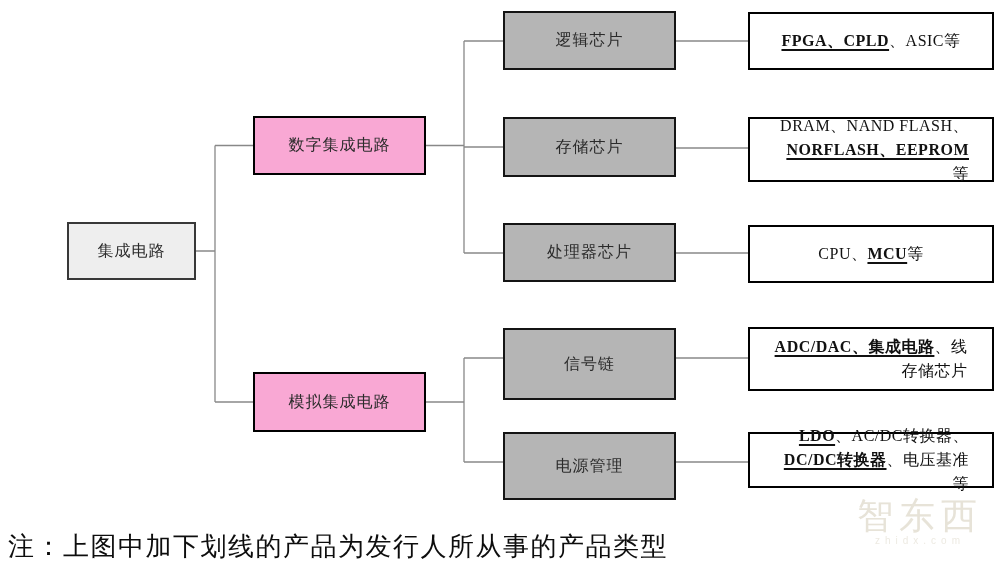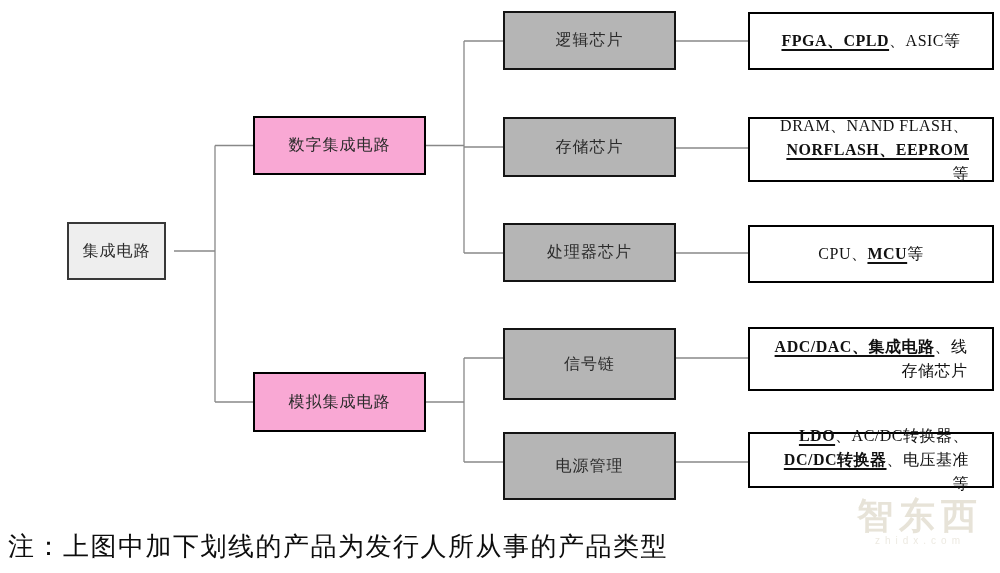--- a/index.html
+++ b/index.html
@@ -48,21 +48,21 @@
     position:absolute;
     left:840px;top:497px;
     width:160px;
     text-align:center;
     font-family:"Liberation Sans","DejaVu Sans",sans-serif;
     color:#e7e3d8;
     user-select:none;
   }
   .watermark .wm-main{
     font-size:36px;
-    font-weight:bold;
+    font-weight:normal;
     letter-spacing:6px;
     line-height:38px;
   }
   .watermark .wm-sub{
     font-size:10px;
     letter-spacing:5px;
     color:#edeae2;
   }
 </style>
 </head>
@@ -90,21 +90,21 @@
       <line x1="464" y1="462" x2="503" y2="462"></line>
 
       <line x1="676" y1="41" x2="748" y2="41"></line>
       <line x1="676" y1="148" x2="748" y2="148"></line>
       <line x1="676" y1="253" x2="748" y2="253"></line>
       <line x1="676" y1="358" x2="748" y2="358"></line>
       <line x1="676" y1="462" x2="748" y2="462"></line>
     </g>
   </svg>
 
-  <div class="box lvl1" style="left:67px;top:222px;width:99px;height:58px;">集成电路</div>
+  <div class="box lvl1" style="left:67px;top:222px;width:129px;height:58px;">集成电路</div>
 
   <div class="box lvl2" style="left:253px;top:116px;width:173px;height:59px;">数字集成电路</div>
   <div class="box lvl2" style="left:253px;top:372px;width:173px;height:60px;">模拟集成电路</div>
 
   <div class="box lvl3" style="left:503px;top:11px;width:173px;height:59px;">逻辑芯片</div>
   <div class="box lvl3" style="left:503px;top:117px;width:173px;height:60px;">存储芯片</div>
   <div class="box lvl3" style="left:503px;top:223px;width:173px;height:59px;">处理器芯片</div>
   <div class="box lvl3" style="left:503px;top:328px;width:173px;height:72px;">信号链</div>
   <div class="box lvl3" style="left:503px;top:432px;width:173px;height:68px;">电源管理</div>
 

